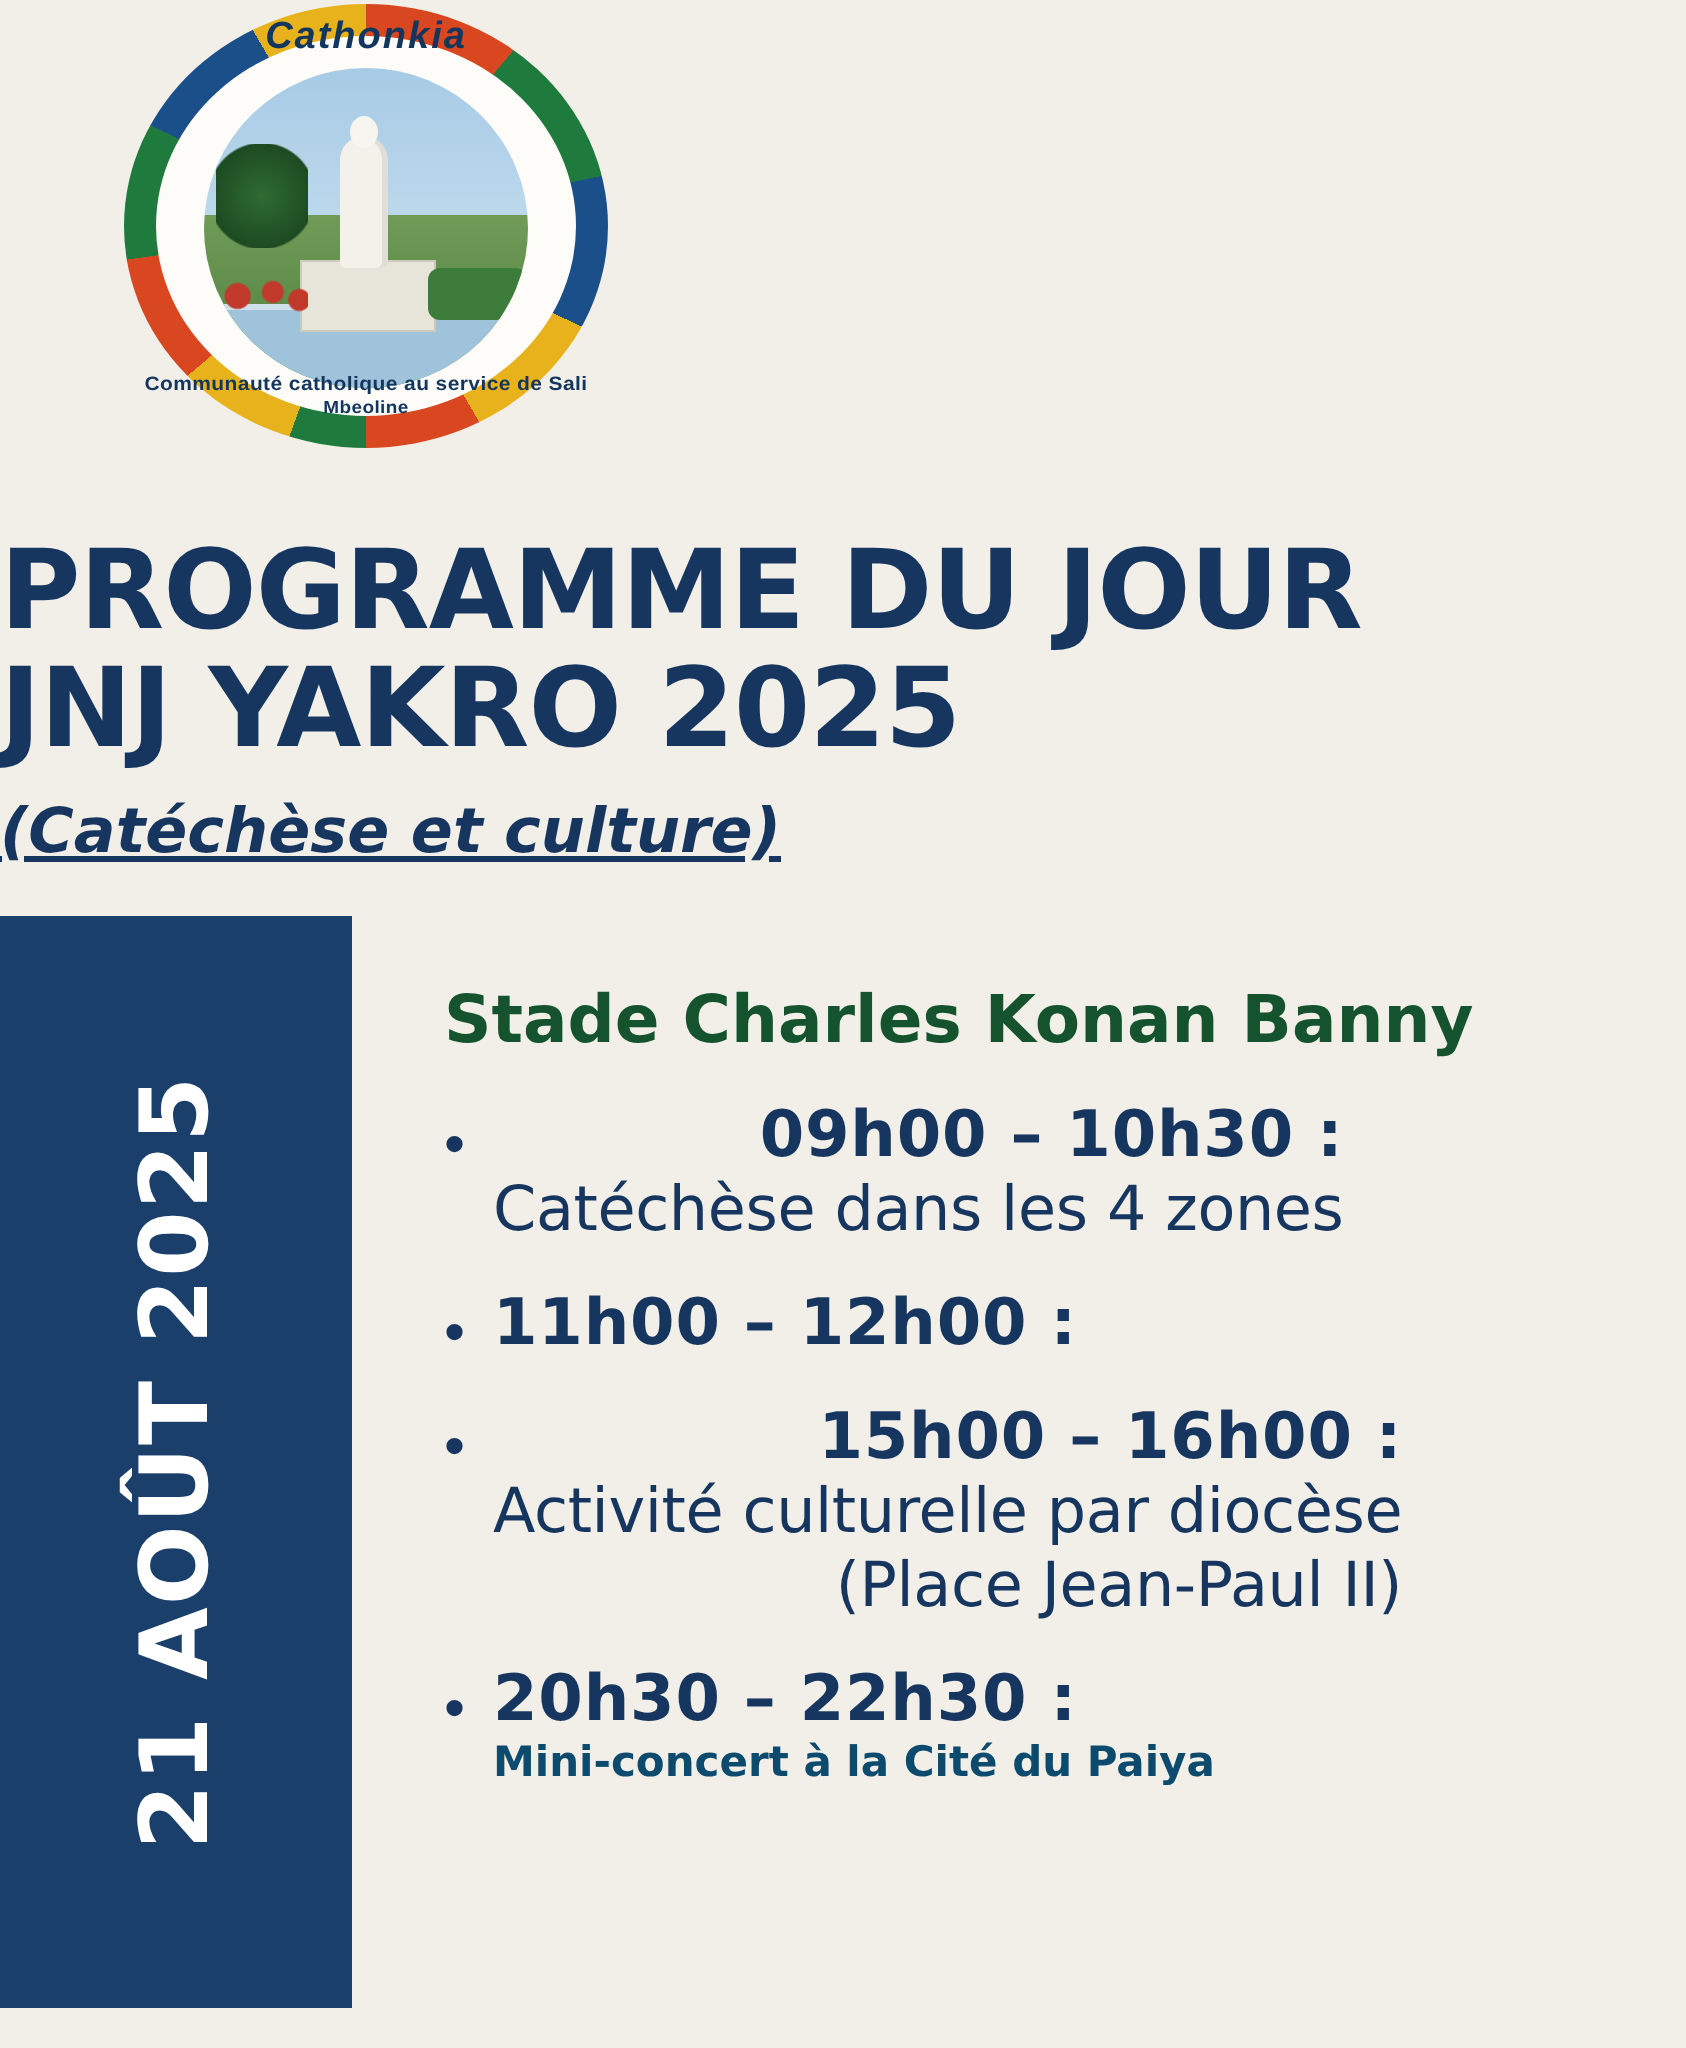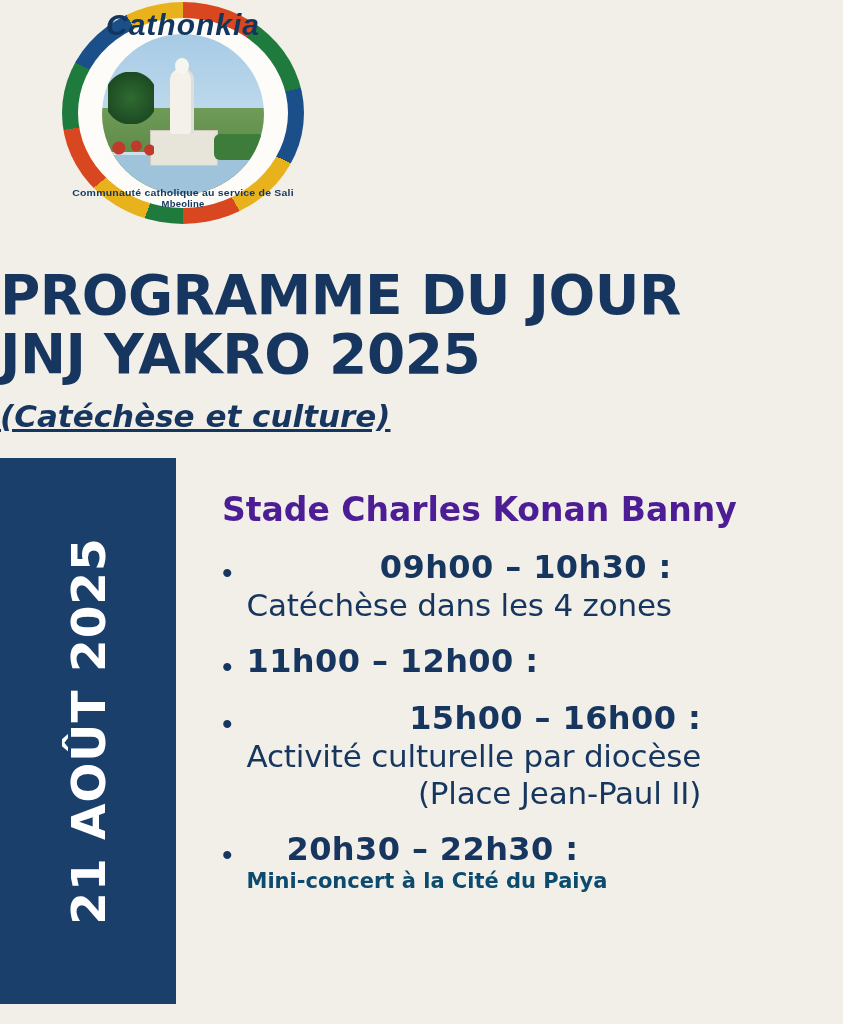--- a/index.html
+++ b/index.html
@@ -119,21 +119,21 @@
   .logo-text-top, .logo-text-bottom {
     position: absolute;
     left: 0;
     width: 242px;
     text-align: center;
     color: #13365e;
     font-weight: bold;
   }
   .logo-text-top {
     top: 6px;
-    font-size: 30px;
+    font-size: 19px;
     font-style: italic;
     letter-spacing: 1px;
   }
   .logo-text-bottom {
     bottom: 14px;
     font-size: 10.5px;
     letter-spacing: 0.2px;
     transform: scaleY(0.92);
   }
   .logo-text-bottom .l2 { display: block; font-size: 9.5px; margin-top: 1px; }
@@ -196,21 +196,21 @@
     font-family: "DejaVu Sans", sans-serif;
   }
 
   .schedule {
     position: absolute;
     left: 222px;
     top: 32px;
     right: 10px;
   }
   .venue {
-    color: #4c1d95;
+    color: #14532d;
     font-size: 33px;
     font-weight: bold;
     margin-bottom: 18px;
     font-family: "DejaVu Sans", sans-serif;
   }
   .item {
     display: flex;
     align-items: flex-start;
     margin-bottom: 16px;
   }
@@ -234,21 +234,21 @@
   .item-desc {
     font-size: 31px;
     line-height: 1.22;
     letter-spacing: -0.2px;
   }
   .item-inline {
     display: flex;
     align-items: baseline;
     flex-wrap: wrap;
   }
-  .item-inline .item-time { margin-right: 8px; margin-left: 40px; }
+  .item-inline .item-time { margin-right: 8px; }
   .item-inline .item-desc-small {
     font-size: 21px;
     font-weight: bold;
     color: #0c4a6e;
   }
 </style>
 </head>
 <body>
 
 <div class="header">

